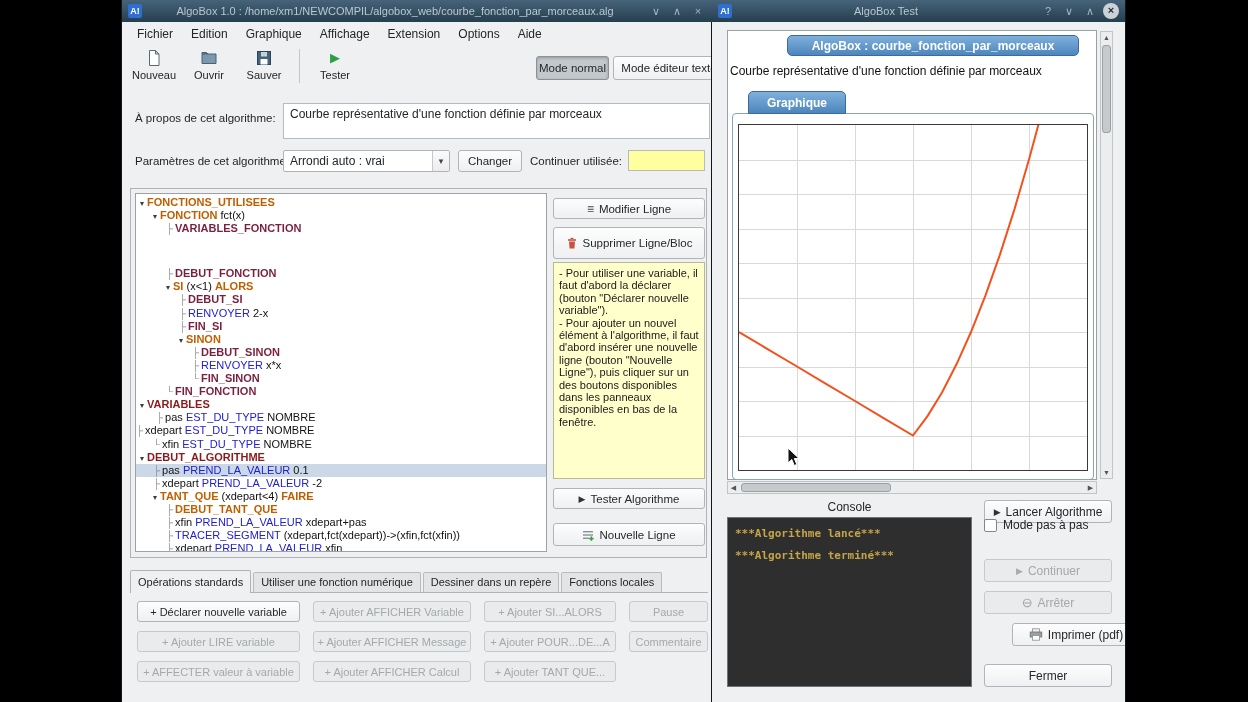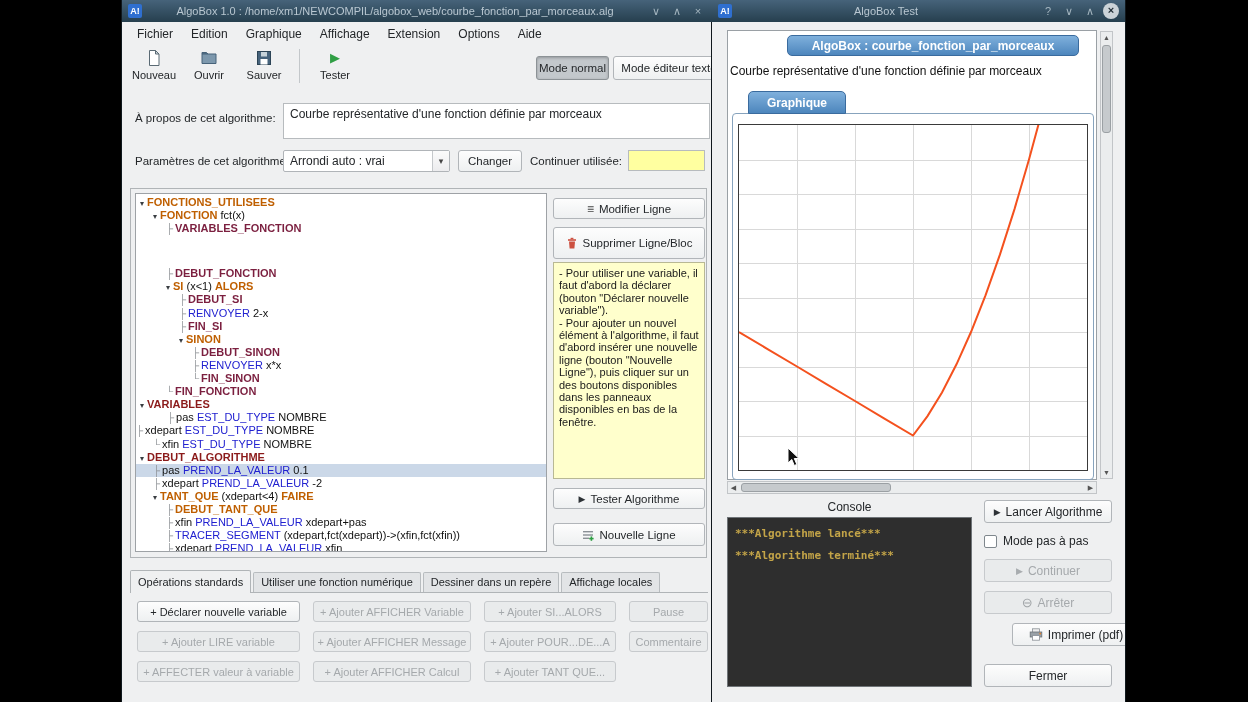--- a/index.html
+++ b/index.html
@@ -106,21 +106,21 @@
   .sb-thumb { position:absolute; background:#c6cacd; border:1px solid #9ba0a4; border-radius:3px; }
   #v-thumb { left:1px; top:13px; width:9px; height:88px; }
   #h-thumb { left:13px; top:1px; width:150px; height:9px; }
 
   
   .console-label { position:absolute; left:15px; top:500px; width:245px; text-align:center; font-size:12px; }
   #console-output { position:absolute; left:15px; top:517px; width:245px; height:170px;
     background:#2e2e2e; border:1px solid #6f7478; padding:5px 7px; overflow:hidden; }
   .console-line { font-family:"DejaVu Sans Mono", monospace; font-size:11px; font-weight:bold;
     color:#c3a448; line-height:22px; white-space:pre; }
-  .checkrow { position:absolute; left:272px; top:534px; display:flex; align-items:center; gap:6px; }
+  .checkrow { position:absolute; left:272px; top:518px; display:flex; align-items:center; gap:6px; }
   .checkbox { width:13px; height:13px; background:#fff; border:1px solid #7f878d; border-radius:2px; }
   .checklabel { font-size:12px; }
 
   #cursor { position:absolute; left:787px; top:447px; z-index:9; }
 </style>
 </head>
 <body>
 
 <div id="screen">
 
@@ -204,21 +204,21 @@
         <div class="tree-row" style="padding-left: 30px;"><span class="glyph-arrow">▾</span><span class="tk-o">SI </span><span class="tk-p">(x&lt;1) </span><span class="tk-o">ALORS</span></div>
         <div class="tree-row" style="padding-left: 43px;"><span class="glyph-conn">├</span><span class="tk-m">DEBUT_SI</span></div>
         <div class="tree-row" style="padding-left: 43px;"><span class="glyph-conn">├</span><span class="tk-b">RENVOYER </span><span class="tk-p">2-x</span></div>
         <div class="tree-row" style="padding-left: 43px;"><span class="glyph-conn">├</span><span class="tk-m">FIN_SI</span></div>
         <div class="tree-row" style="padding-left: 43px;"><span class="glyph-arrow">▾</span><span class="tk-o">SINON</span></div>
         <div class="tree-row" style="padding-left: 56px;"><span class="glyph-conn">├</span><span class="tk-m">DEBUT_SINON</span></div>
         <div class="tree-row" style="padding-left: 56px;"><span class="glyph-conn">├</span><span class="tk-b">RENVOYER </span><span class="tk-p">x*x</span></div>
         <div class="tree-row" style="padding-left: 56px;"><span class="glyph-conn">└</span><span class="tk-m">FIN_SINON</span></div>
         <div class="tree-row" style="padding-left: 30px;"><span class="glyph-conn">└</span><span class="tk-m">FIN_FONCTION</span></div>
         <div class="tree-row" style="padding-left: 4px;"><span class="glyph-arrow">▾</span><span class="tk-r">VARIABLES</span></div>
-        <div class="tree-row" style="padding-left: 31px;"><span class="glyph-conn">├</span><span class="tk-p">pas </span><span class="tk-b">EST_DU_TYPE </span><span class="tk-p">NOMBRE</span></div>
+        <div class="tree-row" style="padding-left: 20px;"><span class="glyph-conn">├</span><span class="tk-p">pas </span><span class="tk-b">EST_DU_TYPE </span><span class="tk-p">NOMBRE</span></div>
         <div class="tree-row" style="padding-left: 0;"><span class="glyph-conn">├</span><span class="tk-p">xdepart </span><span class="tk-b">EST_DU_TYPE </span><span class="tk-p">NOMBRE</span></div>
         <div class="tree-row" style="padding-left: 17px;"><span class="glyph-conn">└</span><span class="tk-p">xfin </span><span class="tk-b">EST_DU_TYPE </span><span class="tk-p">NOMBRE</span></div>
         <div class="tree-row" style="padding-left: 4px;"><span class="glyph-arrow">▾</span><span class="tk-r">DEBUT_ALGORITHME</span></div>
         <div class="tree-row sel" style="padding-left: 17px;"><span class="glyph-conn">├</span><span class="tk-p">pas </span><span class="tk-b">PREND_LA_VALEUR </span><span class="tk-p">0.1</span></div>
         <div class="tree-row" style="padding-left: 17px;"><span class="glyph-conn">├</span><span class="tk-p">xdepart </span><span class="tk-b">PREND_LA_VALEUR </span><span class="tk-p">-2</span></div>
         <div class="tree-row" style="padding-left: 17px;"><span class="glyph-arrow">▾</span><span class="tk-o">TANT_QUE </span><span class="tk-p">(xdepart&lt;4) </span><span class="tk-o">FAIRE</span></div>
         <div class="tree-row" style="padding-left: 30px;"><span class="glyph-conn">├</span><span class="tk-o">DEBUT_TANT_QUE</span></div>
         <div class="tree-row" style="padding-left: 30px;"><span class="glyph-conn">├</span><span class="tk-p">xfin </span><span class="tk-b">PREND_LA_VALEUR </span><span class="tk-p">xdepart+pas</span></div>
         <div class="tree-row" style="padding-left: 30px;"><span class="glyph-conn">├</span><span class="tk-b">TRACER_SEGMENT </span><span class="tk-p">(xdepart,fct(xdepart))-&gt;(xfin,fct(xfin))</span></div>
         <div class="tree-row" style="padding-left: 30px;"><span class="glyph-conn">├</span><span class="tk-p">xdepart </span><span class="tk-b">PREND_LA_VALEUR </span><span class="tk-p">xfin</span></div>
@@ -254,21 +254,21 @@
         <rect x="8.6" y="7.4" width="1.6" height="4.4" fill="#2f9e44"></rect>
         <rect x="7.2" y="8.8" width="4.4" height="1.6" fill="#2f9e44"></rect>
       </svg>
       <span>Nouvelle Ligne</span>
     </div>
 
     <div id="tab-bar">
         <div class="tab active">Opérations standards</div>
         <div class="tab">Utiliser une fonction numérique</div>
         <div class="tab">Dessiner dans un repère</div>
-        <div class="tab">Affichage locales</div>
+        <div class="tab">Fonctions locales</div>
       </div>
     <div id="op-buttons">
         <div class="btn op">+ Déclarer nouvelle variable</div>
         <div class="btn op disabled">+ Ajouter AFFICHER Variable</div>
         <div class="btn op disabled">+ Ajouter SI...ALORS</div>
         <div class="btn op disabled">Pause</div>
         <div class="btn op disabled">+ Ajouter LIRE variable</div>
         <div class="btn op disabled">+ Ajouter AFFICHER Message</div>
         <div class="btn op disabled">+ Ajouter POUR...DE...A</div>
         <div class="btn op disabled">Commentaire</div>

